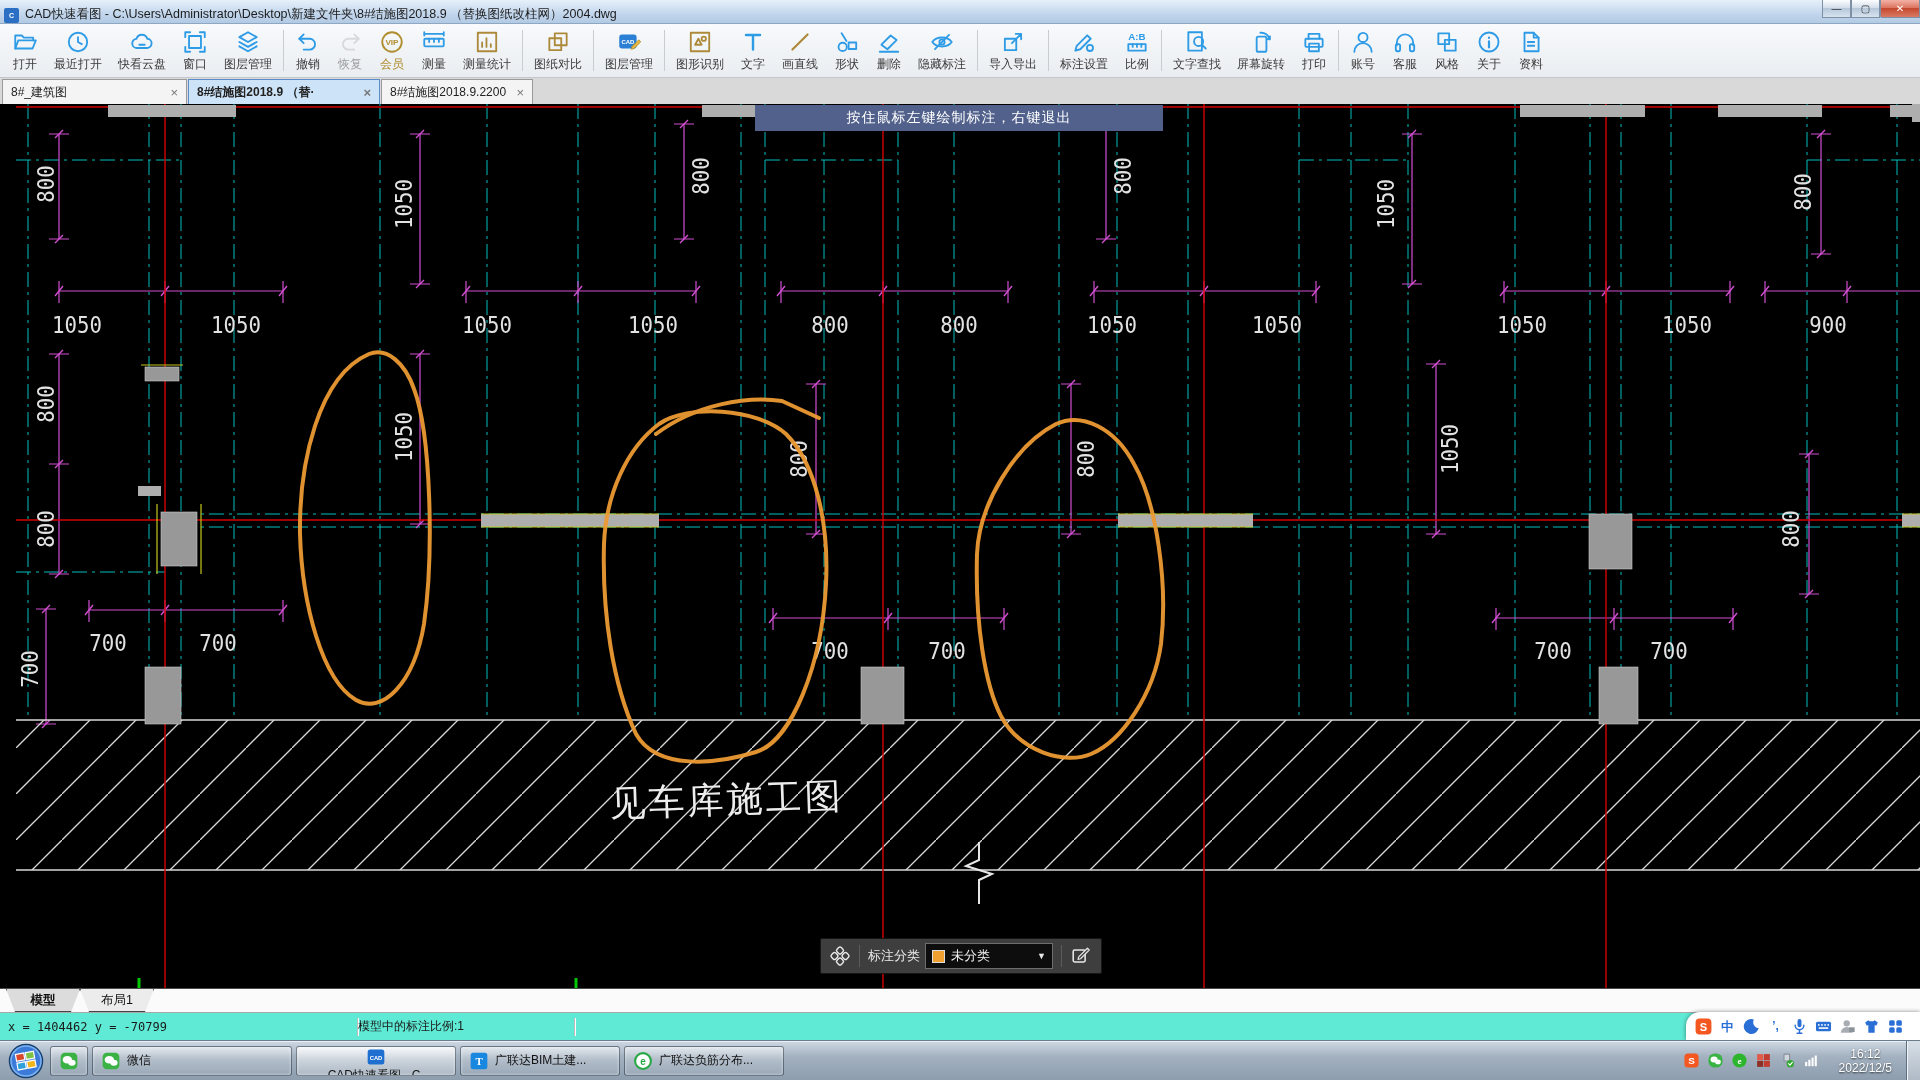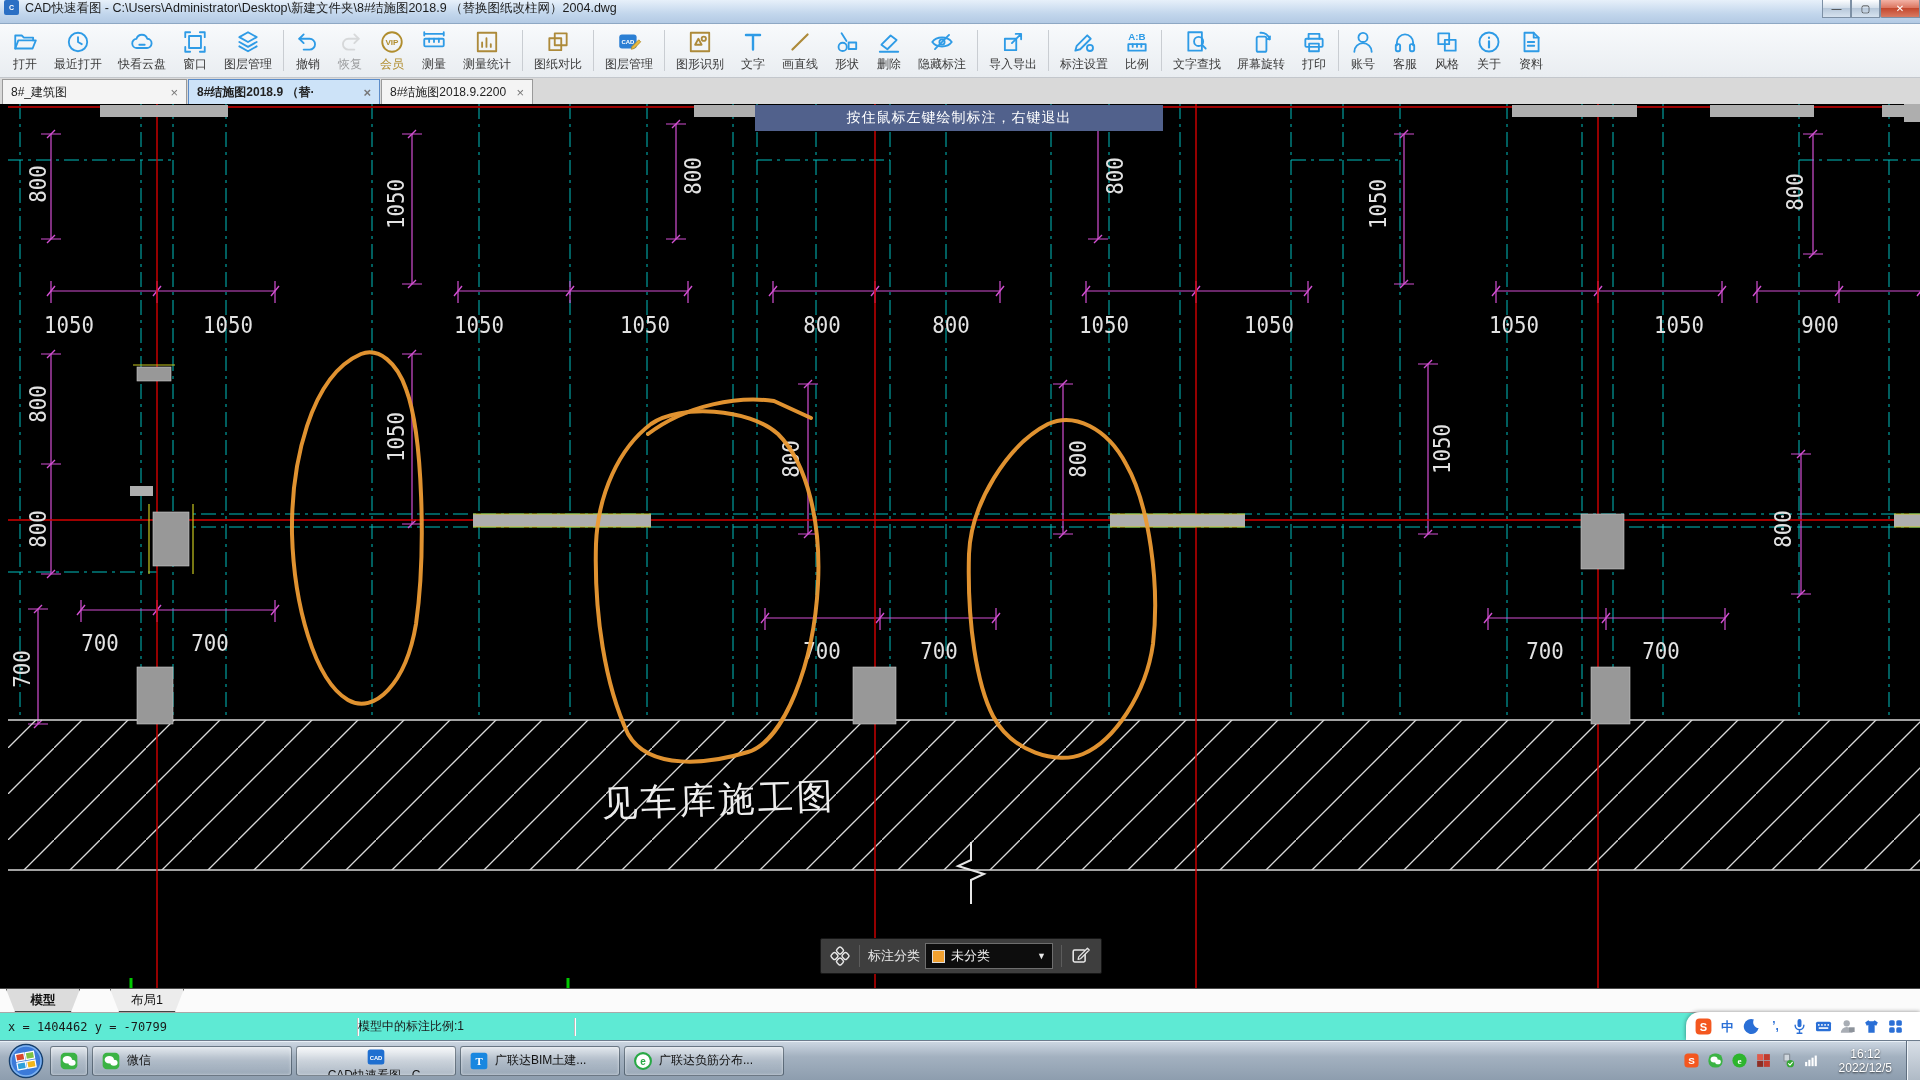--- a/index.html
+++ b/index.html
@@ -2,21 +2,21 @@
 <html><head>
 <meta charset="utf-8">
 <style>
   * { margin:0; padding:0; box-sizing:border-box; }
   html,body { width:1920px; height:1080px; overflow:hidden; background:#000;
     font-family:"Liberation Sans", sans-serif; }
 
   
   #titlebar { position:absolute; top:0; left:0; width:1920px; height:24px;
     background:linear-gradient(#e7f0fa,#c2d6ec 60%,#b3cae4);
-    border-bottom:1px solid #8ea8c4; display:flex; align-items:flex-start; padding-left:4px; }
+    border-bottom:1px solid #8ea8c4; display:flex; align-items:flex-end; padding-left:4px; }
   #title-icon { width:15px; height:15px; background:#2b6fc4; border-radius:2px; margin-right:6px;
     display:flex; align-items:center; justify-content:center; color:#fff; font-size:7px; font-weight:bold; }
   #title-text { font-size:12.5px; color:#1c1c1c; }
   #win-controls { position:absolute; right:0; top:0; display:flex; }
   .win-btn { width:29px; height:18px; border:1px solid #7d90a5; border-top:none;
     background:linear-gradient(#fdfeff,#cfdbe8 50%,#b7c8da 50%,#d6e2ef);
     display:flex; align-items:center; justify-content:center; font-size:10px; color:#333; }
   .win-btn.close { background:linear-gradient(#f3b2a5,#d9705a 50%,#c4492f 50%,#d97a62);
     color:#fff; width:40px; border-bottom-left-radius:2px; }
 
@@ -37,21 +37,21 @@
   #tabbar { position:absolute; top:78px; left:0; width:1920px; height:26px;
     background:#d9d9d9; display:flex; align-items:flex-end; padding-left:2px; }
   .tab { height:25px; display:flex; align-items:center; justify-content:space-between;
     background:#f4f4f4; border:1px solid #9a9a9a; border-bottom:none;
     font-size:12px; color:#222; padding:0 8px; margin-right:1px; }
   .tab .tab-label { overflow:hidden; white-space:nowrap; }
   .tab .tab-close { margin-left:10px; color:#777; font-size:13px; cursor:pointer; }
   .tab.active { background:#cde3f8; border-color:#5c8cc9; font-weight:bold; }
 
   
-  #drawing { position:absolute; top:104px; left:8px; width:1527px; height:884px; background:#000; }
+  #drawing { position:absolute; top:104px; left:16px; width:1527px; height:884px; background:#000; }
   #drawing svg { display:block; }
 
   
   #tooltip { position:absolute; top:105px; left:755px; width:408px; height:26px;
     background:#51618c; color:#fff; font-size:14px; display:flex;
     align-items:center; justify-content:center; letter-spacing:1px; }
 
   
   #annot-bar { position:absolute; top:938px; left:820px; width:282px; height:36px;
     background:#3e3e3e; border:1px solid #161616; border-radius:2px;
@@ -61,21 +61,21 @@
   .ab-sep { width:1px; height:22px; background:#5c5c5c; margin:0 8px; }
   .ab-label { color:#e8e8e8; font-size:13px; white-space:nowrap; }
   .ab-select { display:flex; align-items:center; background:#0d0d0d; border:1px solid #6e6e6e;
     height:26px; margin-left:5px; padding:0 6px; width:128px; }
   .ab-swatch { width:13px; height:13px; border:1px solid #ddd; margin-right:6px; flex:none; }
   .ab-value { color:#f0f0f0; font-size:13px; flex:1; }
   .ab-arrow { color:#e8e8e8; font-size:9px; }
 
   
   #model-tabs { position:absolute; top:988px; left:0; width:1920px; height:24px;
-    background:#fbfbfb; border-top:1px solid #4a4a4a; display:flex; align-items:stretch; padding-left:6px;gap:30px; }
+    background:#fbfbfb; border-top:1px solid #4a4a4a; display:flex; align-items:stretch; padding-left:6px; }
   .model-tab { position:relative; min-width:74px; display:flex; align-items:center; justify-content:center;
     font-size:12.5px; color:#111; border:1px solid #444; border-top:none;
     clip-path:polygon(0 0,100% 0,calc(100% - 9px) 100%,9px 100%);
     background:#ececec; padding:0 16px; }
   .model-tab.active { font-weight:bold; background:#dcdcdc; }
 
   
   #statusbar { position:absolute; top:1012px; left:0; width:1920px; height:28px;
     background:#5eead4; border-top:1px solid #a9a9a9; display:flex; align-items:center; }
   #sb-coords { font-family:"DejaVu Sans Mono", monospace; font-size:12px; color:#1a1a1a; margin-left:8px; }

